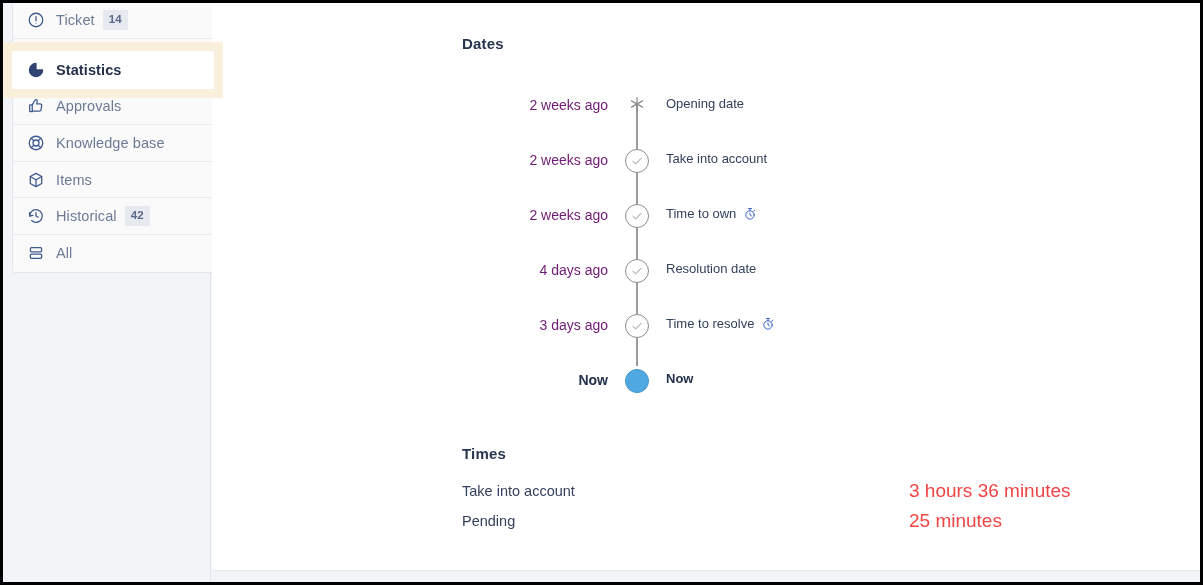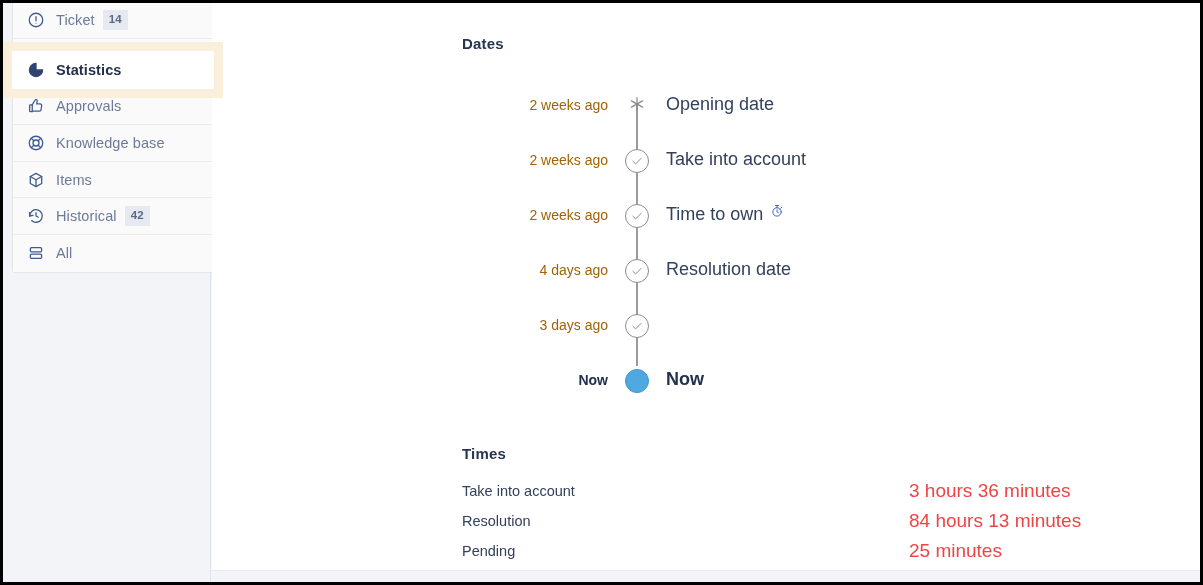--- a/index.html
+++ b/index.html
@@ -142,21 +142,21 @@
     height: 55px;
     display: flex;
     align-items: flex-start;
   }
   .tl-when {
     width: 160px;
     flex: 0 0 160px;
     text-align: right;
     padding-right: 14px;
     font-size: 14px;
-    color: #a16207;
+    color: #701a75;
     line-height: 20px;
     padding-top: 4px;
     white-space: nowrap;
   }
   .tl-marker {
     position: relative;
     width: 30px;
     flex: 0 0 30px;
     display: flex;
     justify-content: center;
@@ -206,26 +206,26 @@
     width: 24px; height: 24px;
     border-radius: 50%;
     background: #4fa9e0;
     border: 1.5px solid #3f97cd;
     margin-top: 2px;
   }
 
   .tl-label {
     padding-left: 14px;
     padding-top: 3px;
-    font-size: 18px;
+    font-size: 13px;
     color: #33415c;
     line-height: 20px;
     white-space: nowrap;
     display: flex;
-    align-items: flex-start;
+    align-items: center;
     gap: 7px;
   }
   .tl-row.now .tl-when { color: #22304b; font-weight: 700; }
   .tl-row.now .tl-label { color: #22304b; font-weight: 700; }
   .stopwatch-icon { display: inline-flex; color: #3b62c4; }
   .stopwatch-icon svg { width: 14px; height: 14px; display: block; }
 
   
   #times-table {
     position: absolute;
@@ -403,44 +403,52 @@
           </div>
           <div class="tl-row">
             <div class="tl-when">3 days ago</div>
             <div class="tl-marker">
               <span class="dot-check">
                 <svg viewBox="0 0 24 24" fill="none" stroke="currentColor" stroke-width="1.7" stroke-linecap="round" stroke-linejoin="round">
                   <polyline points="5,12.5 9.6,17 19,7.5"></polyline>
                 </svg>
               </span>
             </div>
+            <div class="tl-label">
+              <span>Time to resolve</span>
+              <span class="stopwatch-icon">
+                <svg viewBox="0 0 24 24" fill="none" stroke="currentColor" stroke-width="1.7" stroke-linecap="round" stroke-linejoin="round">
+                  <circle cx="12" cy="13.6" r="7.2"></circle>
+                  <line x1="9.4" y1="2.6" x2="14.6" y2="2.6"></line>
+                  <line x1="12" y1="2.6" x2="12" y2="6.4"></line>
+                  <polyline points="12,10.2 12,13.6 14.6,15.3"></polyline>
+                  <line x1="18.4" y1="7.2" x2="20.3" y2="5.4"></line>
+                </svg>
+              </span>
+            </div>
           </div>
           <div class="tl-row now">
             <div class="tl-when">Now</div>
             <div class="tl-marker">
               <span class="dot-now"></span>
             </div>
             <div class="tl-label">
               <span>Now</span>
             </div>
           </div>
         </div>
 
       <div class="section-title" id="times-title">Times</div>
 
       <div id="times-table">
           <div class="times-row">
             <div class="times-key">Take into account</div>
             <div class="times-val">3 hours 36 minutes</div>
           </div>
           <div class="times-row">
-            <div class="times-key">Resolution</div>
-            <div class="times-val">84 hours 13 minutes</div>
-          </div>
-          <div class="times-row">
             <div class="times-key">Pending</div>
             <div class="times-val">25 minutes</div>
           </div>
         </div>
 
     </div>
     <div id="bottom-strip"></div>
   </div>
 
 </div>

